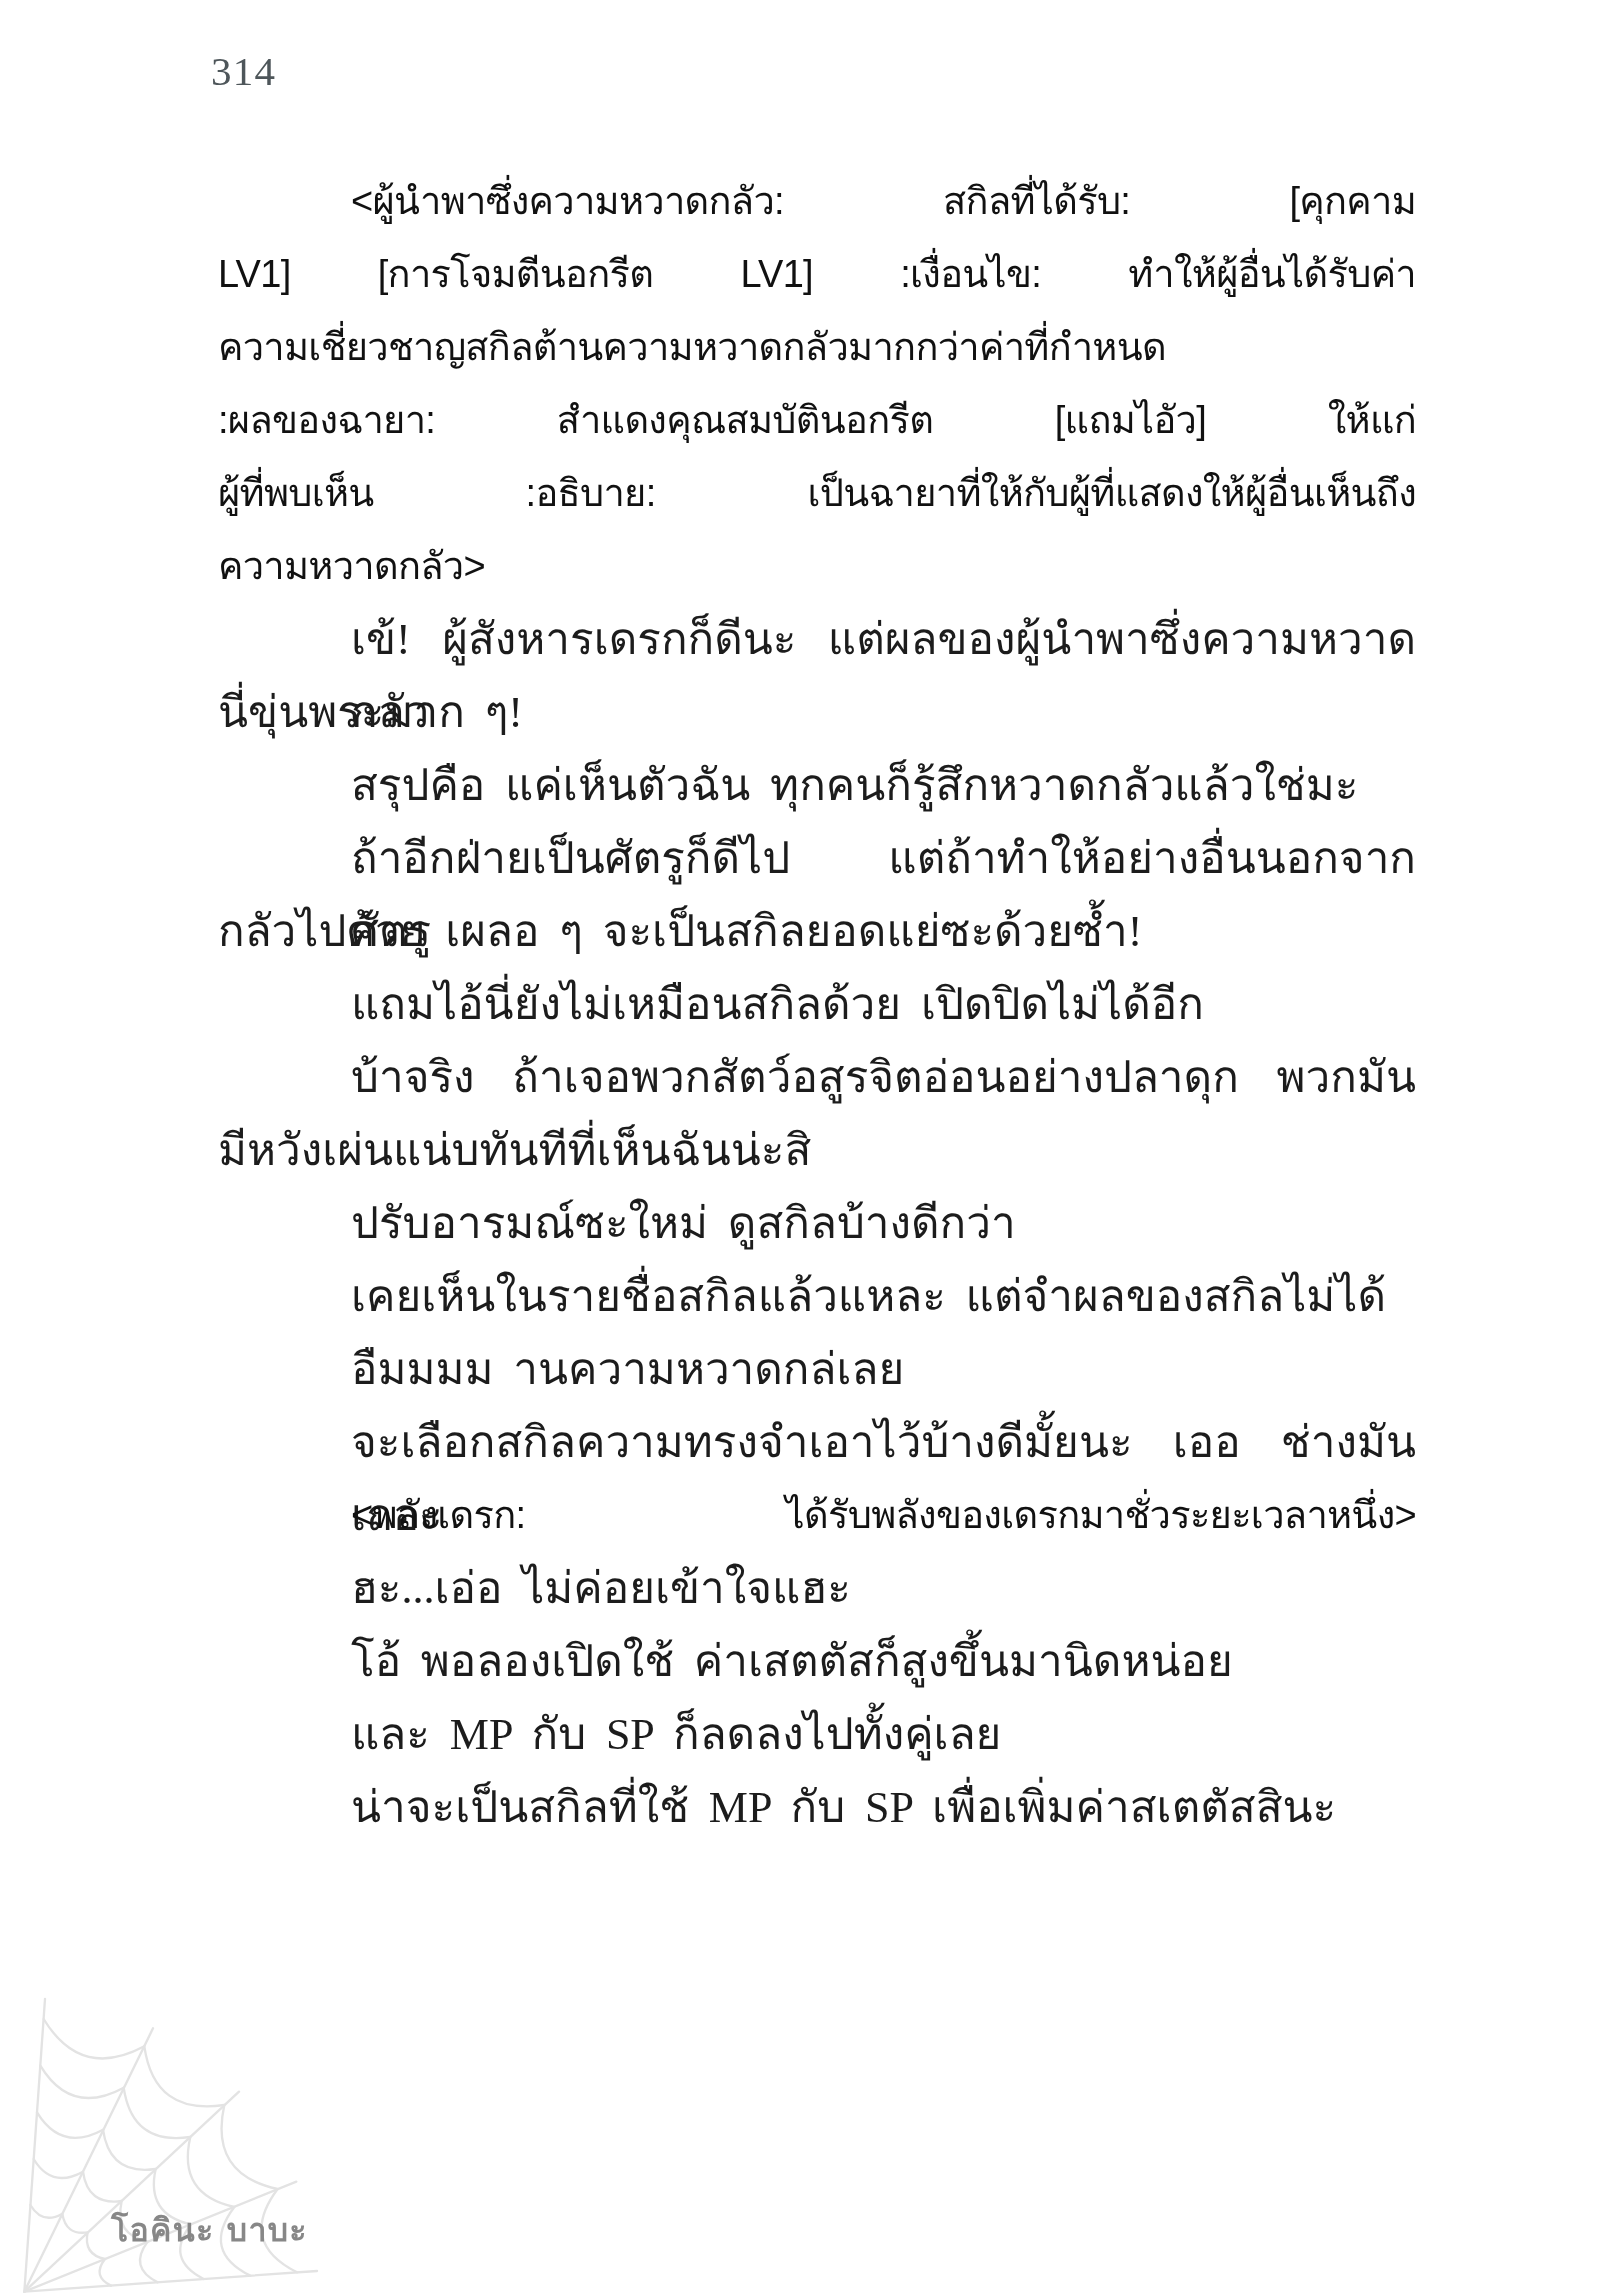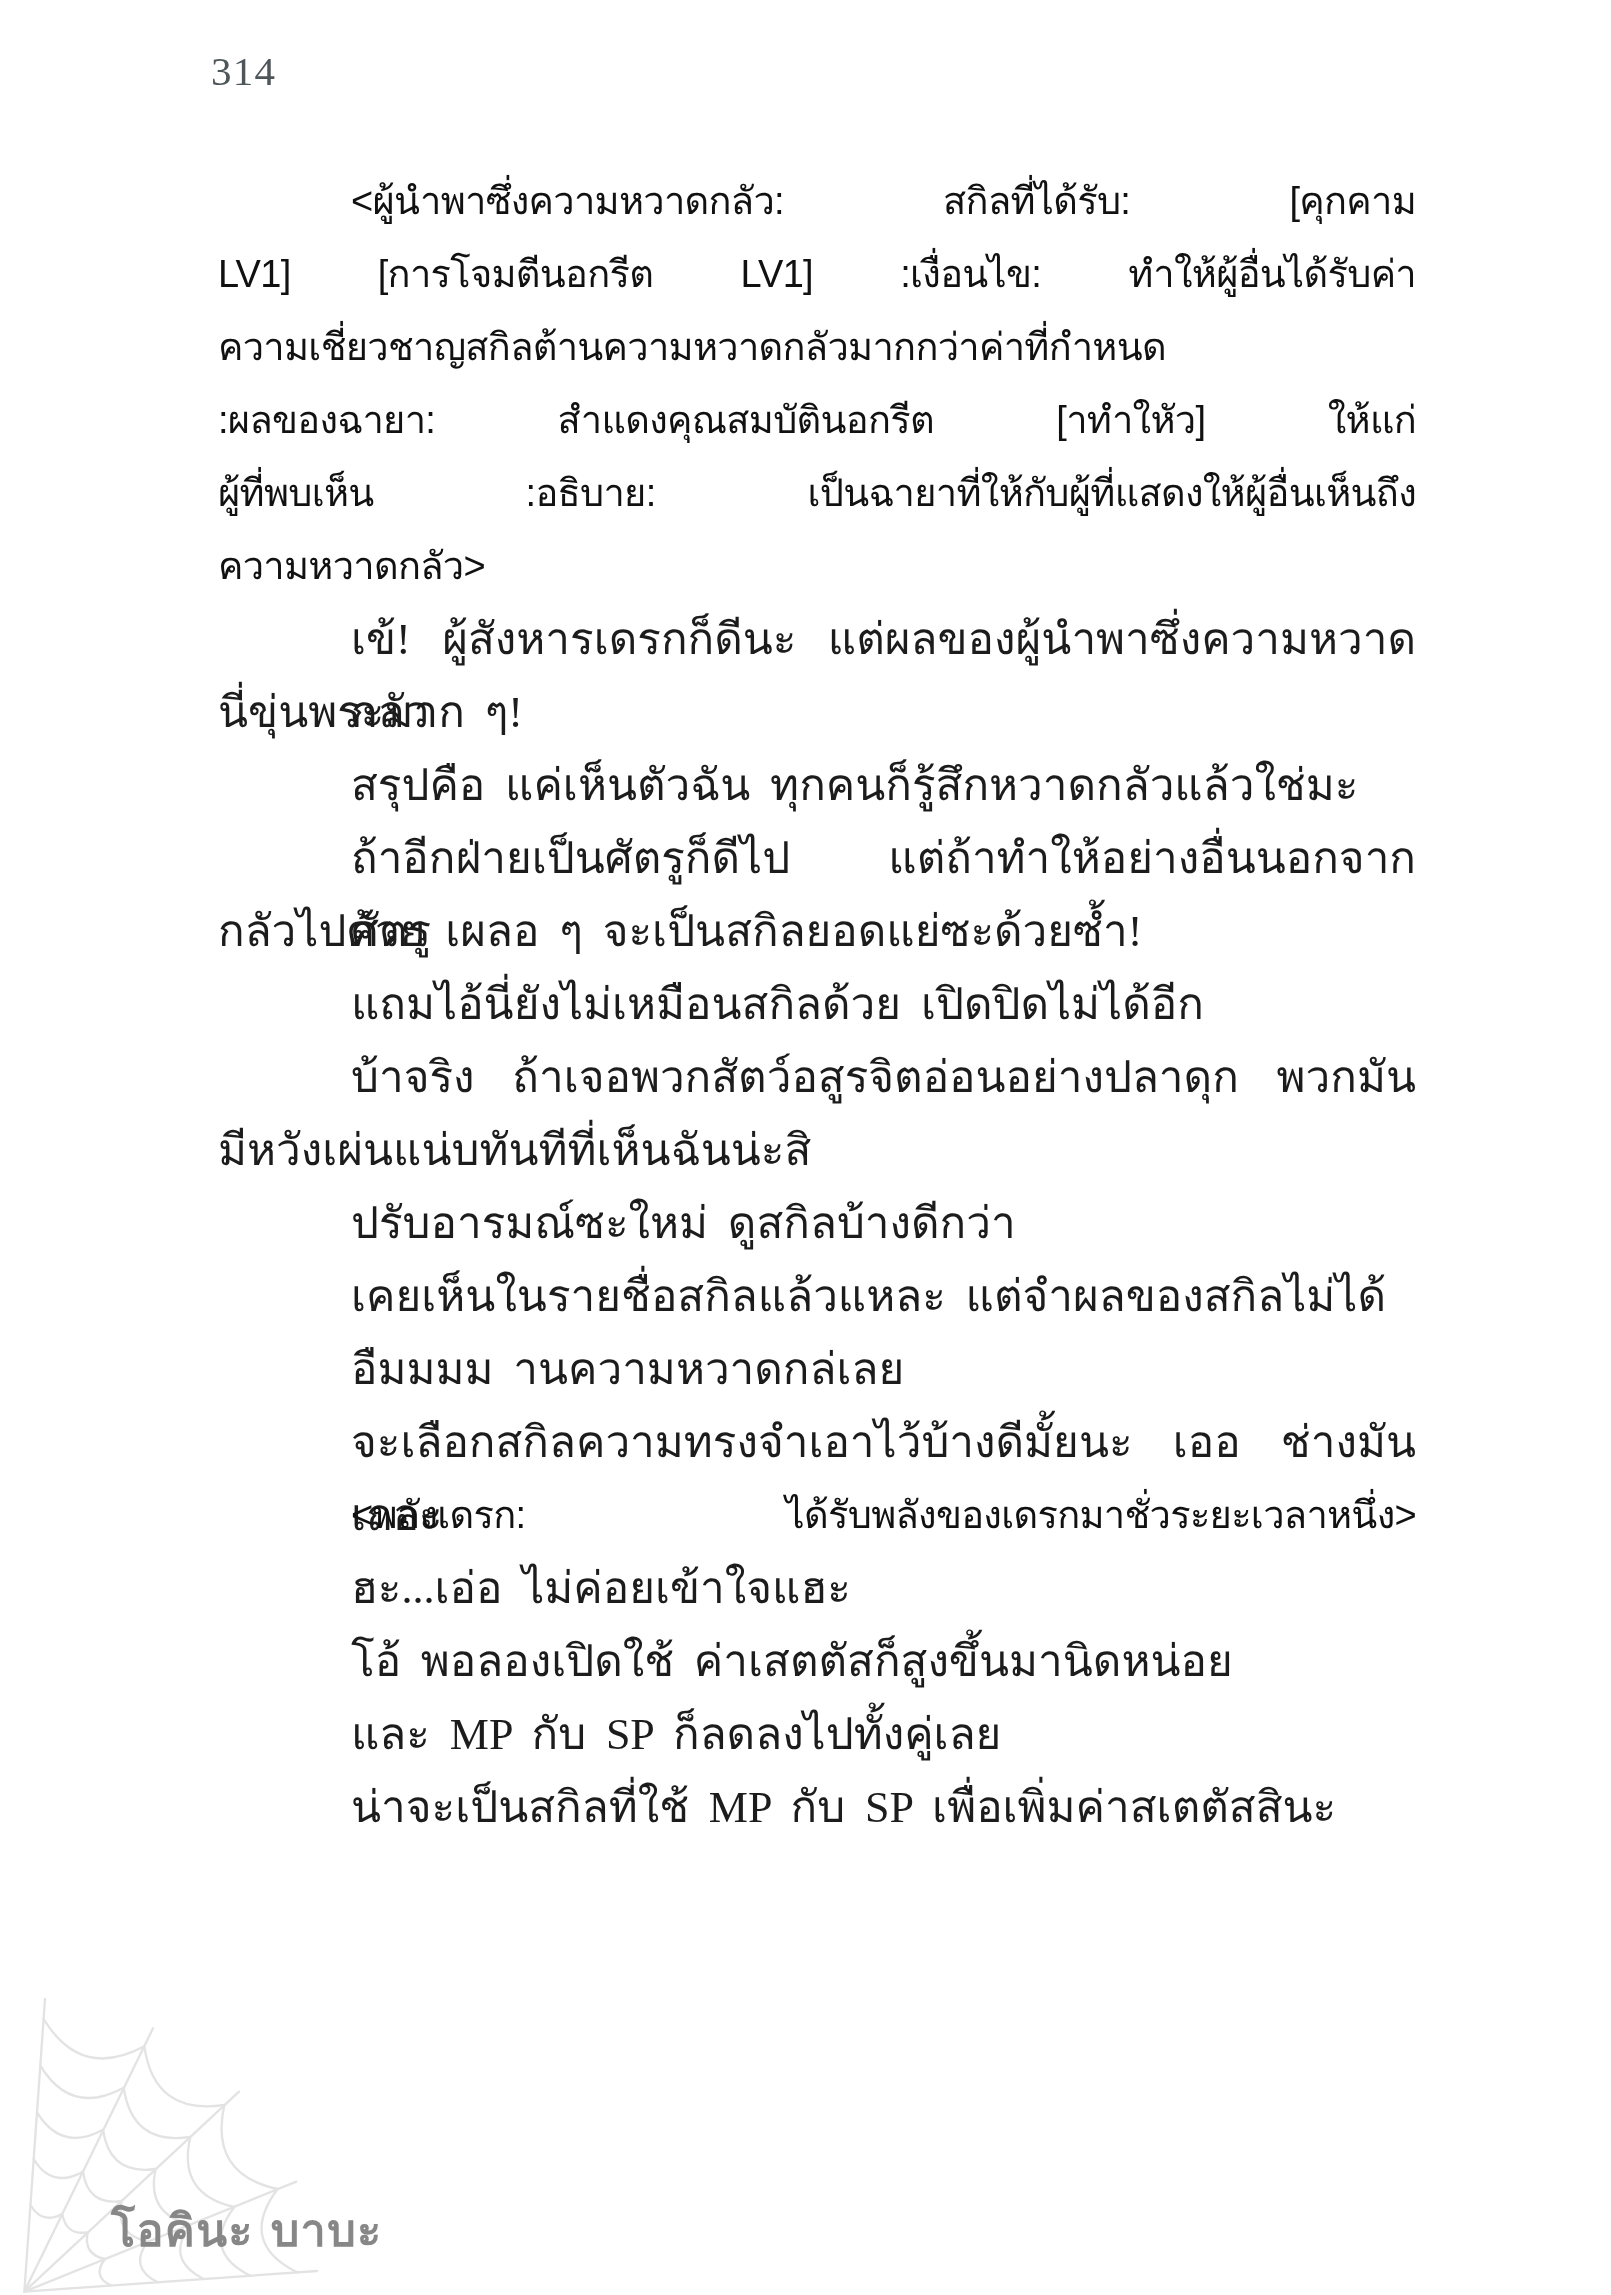--- a/index.html
+++ b/index.html
@@ -45,21 +45,21 @@
     letter-spacing:-0.7px;
   }
   .line.indent{padding-left:133px;}
   .line.left{white-space:nowrap;}
   .line.justify{text-align:justify;text-align-last:justify;}
 
   
   .signature{
     position:absolute;left:97px;top:2207px;
     font-family:"DejaVu Sans", sans-serif;
-    font-size:45px;line-height:47px;font-weight:600;
+    font-size:32px;line-height:47px;font-weight:600;
     color:var(--signature-color,#878787);
     letter-spacing:1.3px;
   }
 </style>
 </head>
 <body style="--page-bg: #ffffff; --body-color: #1c1c1c; --game-color: #111111; --pagenum-color: #4e565a; --signature-color: #878787; --web-stroke: #e3e3e3;">
 
 <div class="page">
 
   <svg class="web" viewBox="0 0 470 450" aria-hidden="true">
@@ -76,21 +76,21 @@
     <path d="M39,106 Q85,182 164,139 Q177,226 264,213 Q244,299 330,318 Q280,384 354,421"></path>
     <path d="M44,36 Q100,128 195,77 Q210,181 315,165 Q292,269 395,291 Q335,371 424,416"></path>
   </svg>
 
   <div class="pagenum">314</div>
 
   <div class="textblock" id="lines">
       <div class="line game indent justify">&lt;ผู้นำพาซึ่งความหวาดกลัว: สกิลที่ได้รับ: [คุกคาม</div>
       <div class="line game justify">LV1] [การโจมตีนอกรีต LV1] :เงื่อนไข: ทำให้ผู้อื่นได้รับค่า</div>
       <div class="line game justify">ความเชี่ยวชาญสกิลต้านความหวาดกลัวมากกว่าค่าที่กำหนด</div>
-      <div class="line game justify">:ผลของฉายา: สำแดงคุณสมบัตินอกรีต [าทำใหัว] ให้แก่</div>
+      <div class="line game justify">:ผลของฉายา: สำแดงคุณสมบัตินอกรีต [แถมไอัว] ให้แก่</div>
       <div class="line game justify">ผู้ที่พบเห็น :อธิบาย: เป็นฉายาที่ให้กับผู้ที่แสดงให้ผู้อื่นเห็นถึง</div>
       <div class="line game left">ความหวาดกลัว&gt;</div>
       <div class="line body indent justify">เข้! ผู้สังหารเดรกก็ดีนะ แต่ผลของผู้นำพาซึ่งความหวาดกลัว</div>
       <div class="line body left">นี่ขุ่นพระมาก ๆ!</div>
       <div class="line body indent left">สรุปคือ แค่เห็นตัวฉัน ทุกคนก็รู้สึกหวาดกลัวแล้วใช่มะ</div>
       <div class="line body indent justify">ถ้าอีกฝ่ายเป็นศัตรูก็ดีไป แต่ถ้าทำให้อย่างอื่นนอกจากศัตรู</div>
       <div class="line body left">กลัวไปด้วย เผลอ ๆ จะเป็นสกิลยอดแย่ซะด้วยซ้ำ!</div>
       <div class="line body indent left">แถมไอ้นี่ยังไม่เหมือนสกิลด้วย เปิดปิดไม่ได้อีก</div>
       <div class="line body indent justify">บ้าจริง ถ้าเจอพวกสัตว์อสูรจิตอ่อนอย่างปลาดุก พวกมัน</div>
       <div class="line body left">มีหวังเผ่นแน่บทันทีที่เห็นฉันน่ะสิ</div>

